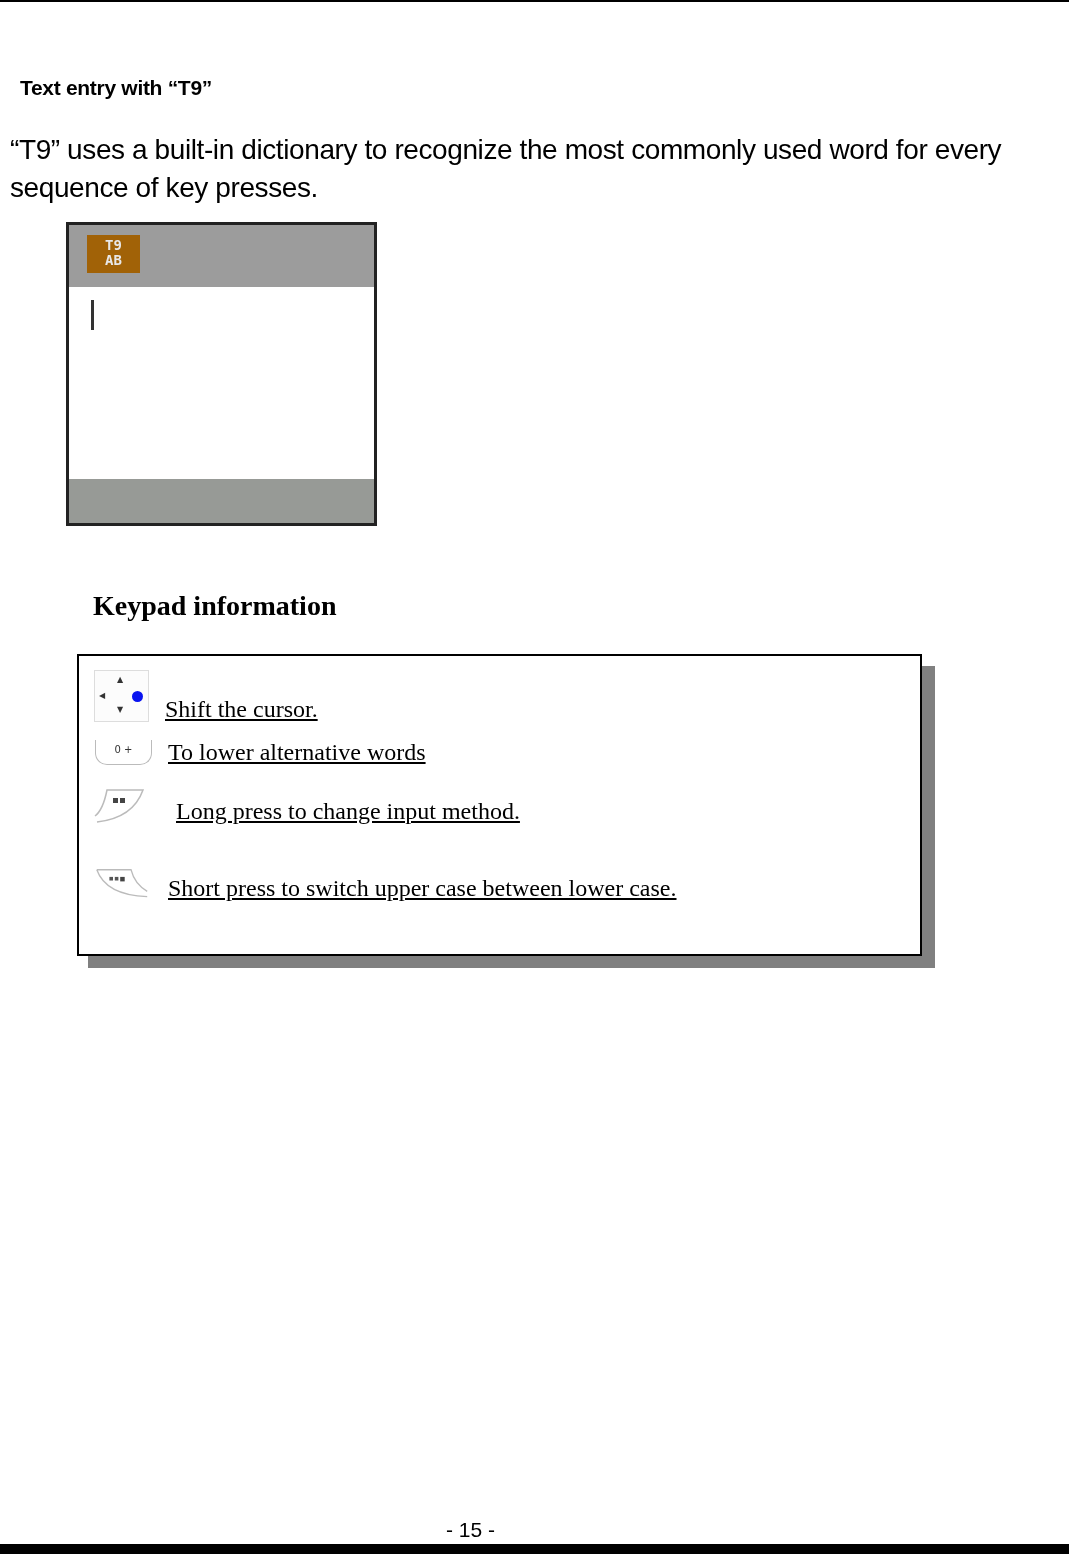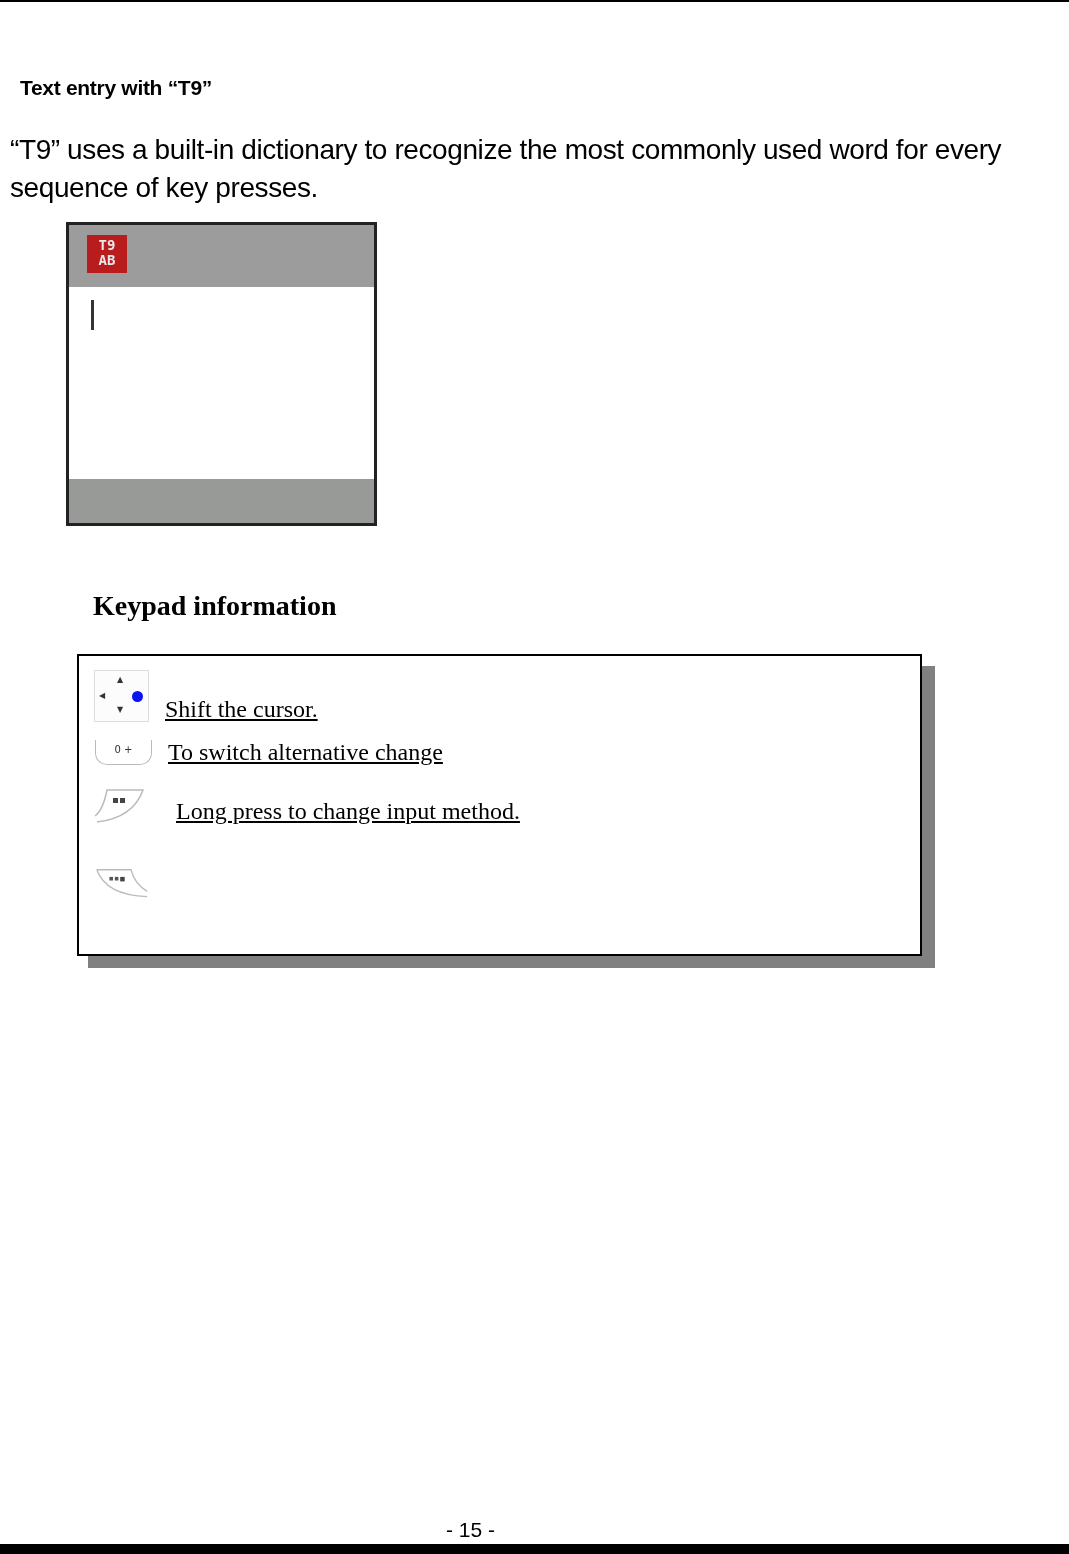--- a/index.html
+++ b/index.html
@@ -3,21 +3,21 @@
   <meta charset="utf-8">
   <style>
     html, body { margin: 0; padding: 0; background: #ffffff; }
     body { width: 1069px; height: 1554px; position: relative; overflow: hidden; font-family: "Liberation Sans", sans-serif; color: #000; }
     .top-rule { position: absolute; left: 0; top: 0; width: 1069px; height: 2px; background: #000; }
     .heading { position: absolute; left: 20px; top: 76px; font-family: "Liberation Sans", sans-serif; font-weight: bold; font-size: 21px; letter-spacing: -0.3px; }
     .intro { position: absolute; left: 10px; top: 131px; width: 1065px; font-family: "Liberation Sans", sans-serif; font-size: 28px; line-height: 38px; letter-spacing: -0.4px; }
 
     .phone-screen { position: absolute; left: 66px; top: 222px; width: 305px; height: 298px; border: 3px solid #222; background: #fff; box-sizing: content-box; }
     .phone-header { position: absolute; left: 0; top: 0; width: 305px; height: 62px; background: #9c9c9c; }
-    .t9-icon { position: absolute; left: 18px; top: 10px; width: 40px; height: 38px; background: #b91c1c; color: #e8e8e8; font-family: "DejaVu Sans Mono", monospace; font-weight: bold; font-size: 14px; line-height: 15px; text-align: center; padding-top: 3px; box-sizing: border-box; }
+    .t9-icon { position: absolute; left: 18px; top: 10px; width: 53px; height: 38px; background: #a16207; color: #e8e8e8; font-family: "DejaVu Sans Mono", monospace; font-weight: bold; font-size: 14px; line-height: 15px; text-align: center; padding-top: 3px; box-sizing: border-box; }
     .t9-icon span { display: block; }
     .phone-body { position: absolute; left: 0; top: 62px; width: 305px; height: 192px; background: #fff; }
     .cursor { position: absolute; left: 22px; top: 13px; width: 3px; height: 30px; background: #333; }
     .phone-footer { position: absolute; left: 0; top: 254px; width: 305px; height: 44px; background: #979a96; }
 
     .keypad-title { position: absolute; left: 93px; top: 590px; font-family: "Liberation Serif", serif; font-weight: bold; font-size: 28px; text-align: right; }
 
     .info-shadow { position: absolute; left: 88px; top: 666px; width: 847px; height: 302px; background: #808080; }
     .info-box { position: absolute; left: 77px; top: 654px; width: 841px; height: 298px; border: 2px solid #000; background: #fff; }
     .row-text { position: absolute; font-family: "Liberation Serif", serif; font-size: 24px; white-space: nowrap; text-decoration: underline; }
@@ -57,31 +57,32 @@
 
   <div class="key-icon nav-key">
     <span class="glyph" style="left:22px; top:4px;">▲</span>
     <span class="glyph" style="left:4px; top:20px;">◀</span>
     <span class="glyph" style="left:22px; top:34px;">▼</span>
     <span class="dot"></span>
   </div>
   <div class="row-text" style="left:86px; top:40px;">Shift the cursor.</div>
 
   <div class="key-icon zero-key">0 +</div>
-  <div class="row-text" style="left:89px; top:83px;">To switch alternative change</div>
+  <div class="row-text" style="left:89px; top:83px;">To lower alternative words</div>
 
   <svg class="key-icon hash-key" style="left:14px; top:132px;" viewBox="0 0 54 38">
     <path d="M4 34 Q40 30 50 2 L14 2 Q10 22 2 28" fill="#fff" stroke="#bbb" stroke-width="1.5"></path>
     <rect x="20" y="10" width="5" height="5" fill="#444"></rect>
     <rect x="27" y="10" width="5" height="5" fill="#444"></rect>
   </svg>
   <div class="row-text" style="left:89px; top:142px;margin-left:8px;">Long press to change input method.</div>
 
   <svg class="key-icon star-key" style="left:16px; top:210px;" viewBox="0 0 60 38">
     <path d="M2 2 Q12 30 58 32 M2 2 L40 2 Q44 18 58 26" fill="#fff" stroke="#bbb" stroke-width="1.5"></path>
     <rect x="16" y="10" width="4" height="4" fill="#555"></rect>
     <rect x="22" y="10" width="4" height="4" fill="#555"></rect>
     <rect x="28" y="10" width="5" height="5" fill="#444"></rect>
   </svg>
+  <div class="row-text" style="left:89px; top:219px;">Short press to switch upper case between lower case.</div>
 </div>
 
 <div style="position:absolute; left:0; top:1518px; width:941px; text-align:center; font-family:'Liberation Sans', sans-serif; font-size:21px;">- 15 -</div>
 <div style="position:absolute; left:0; top:1544px; width:1069px; height:10px; background:#000;"></div>
 
 </body></html>

